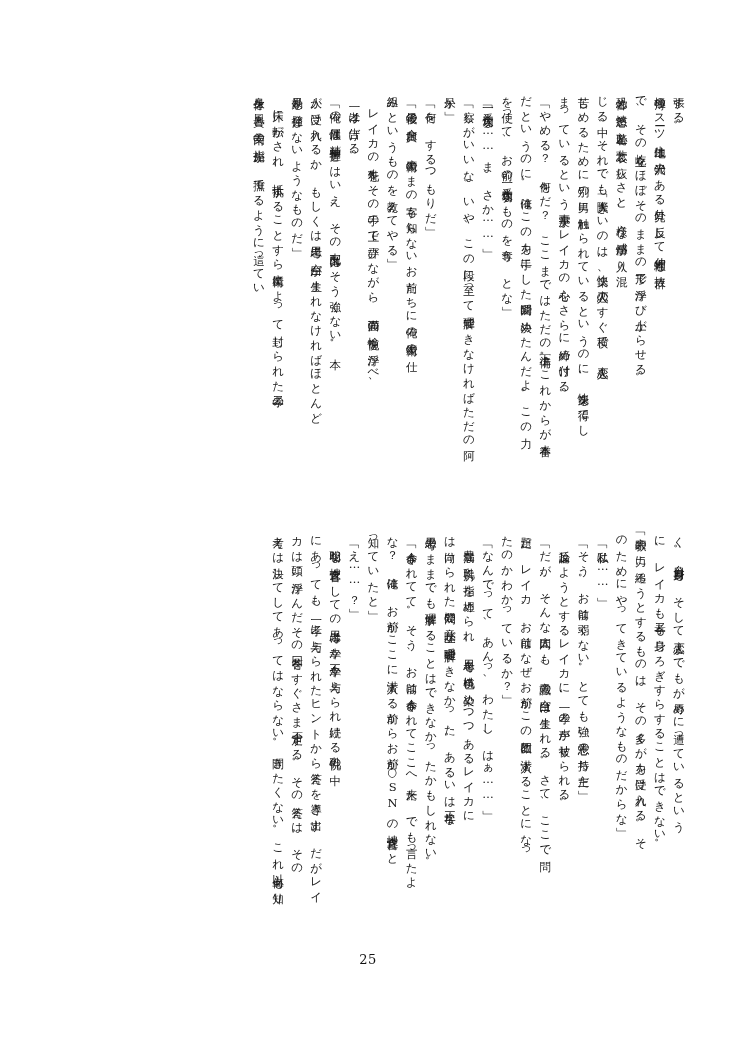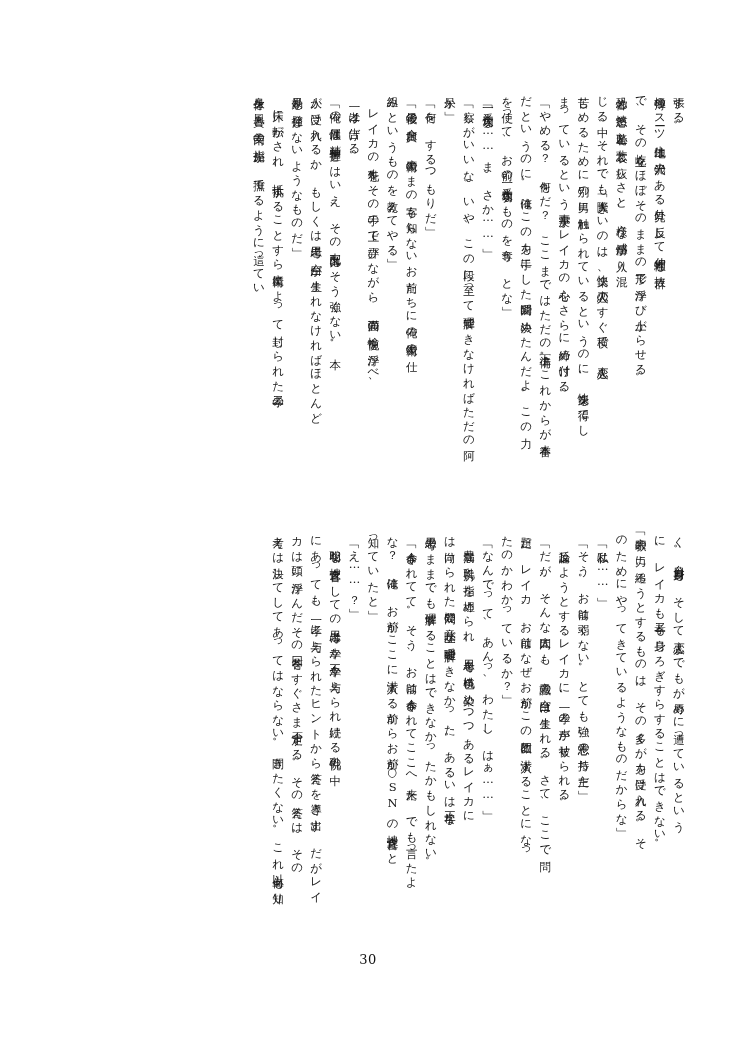--- a/index.html
+++ b/index.html
@@ -114,15 +114,15 @@
     <div class="vline indent1">「命令されてて。そう、お前は命令されてここへ来た。でも言ったよ</div>
     <div class="vline">な？　俺は、お前がここに潜入する前からお前が○SNの捜査官だと</div>
     <div class="vline">知っていたと」</div>
     <div class="vline indent1">「え……？」</div>
     <div class="vline indent1">聡明な捜査官としての思考は幸か不幸か与えられ続ける乳悦の中</div>
     <div class="vline">にあっても、一孝に与えられたヒントから答えを導き出す。だがレイ</div>
     <div class="vline">カは頭に浮かんだその回答をすぐさま否定する。その答えは、その</div>
     <div class="vline">考えは決してしてあってはならない。聞きたくない。これ以上何も知り</div>
   </div>
 
-  <div class="page-number">30</div>
+  <div class="page-number">25</div>
 
 </div>
 
 </body></html>

